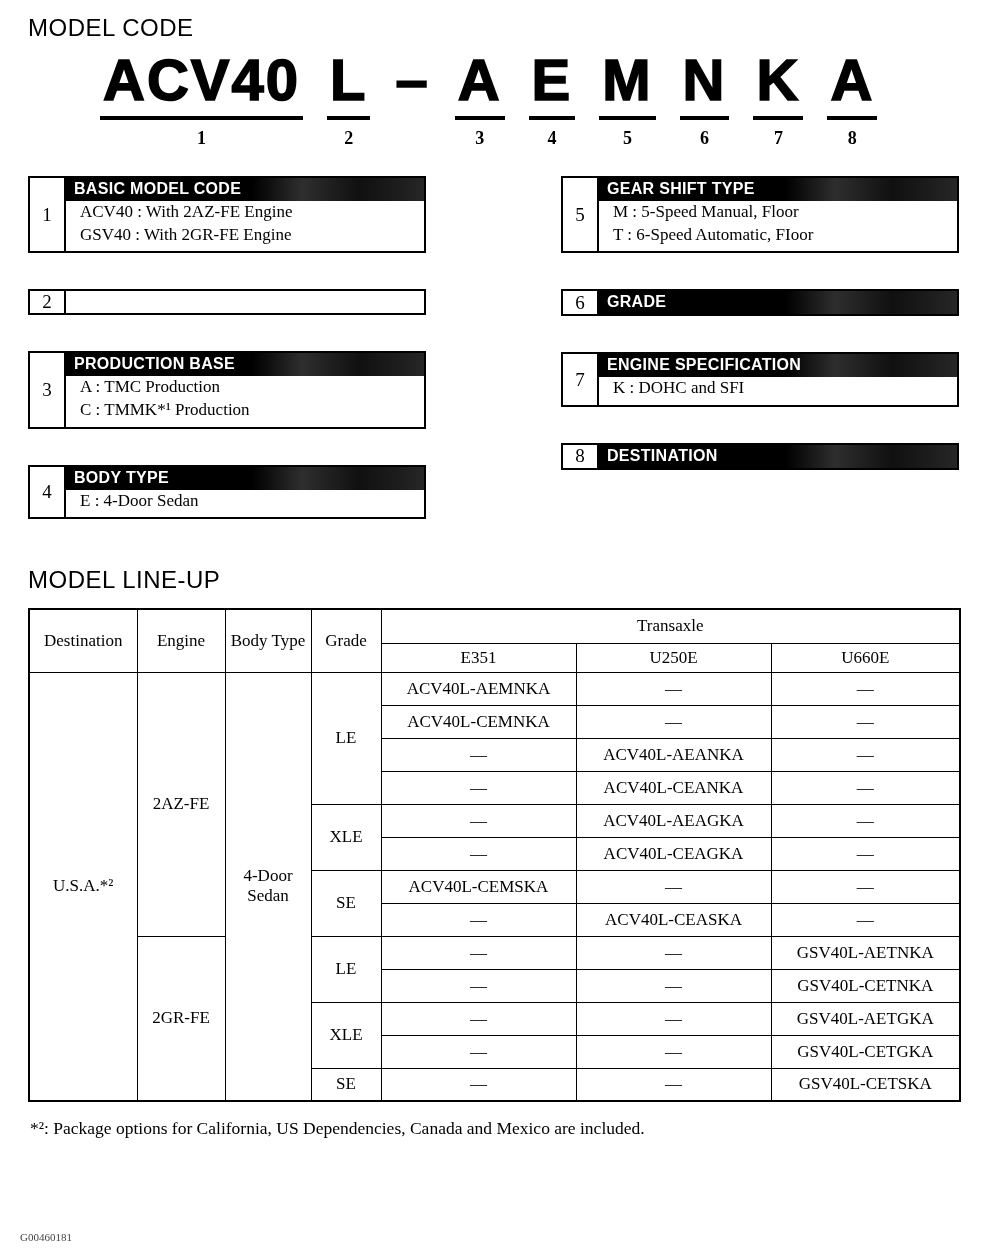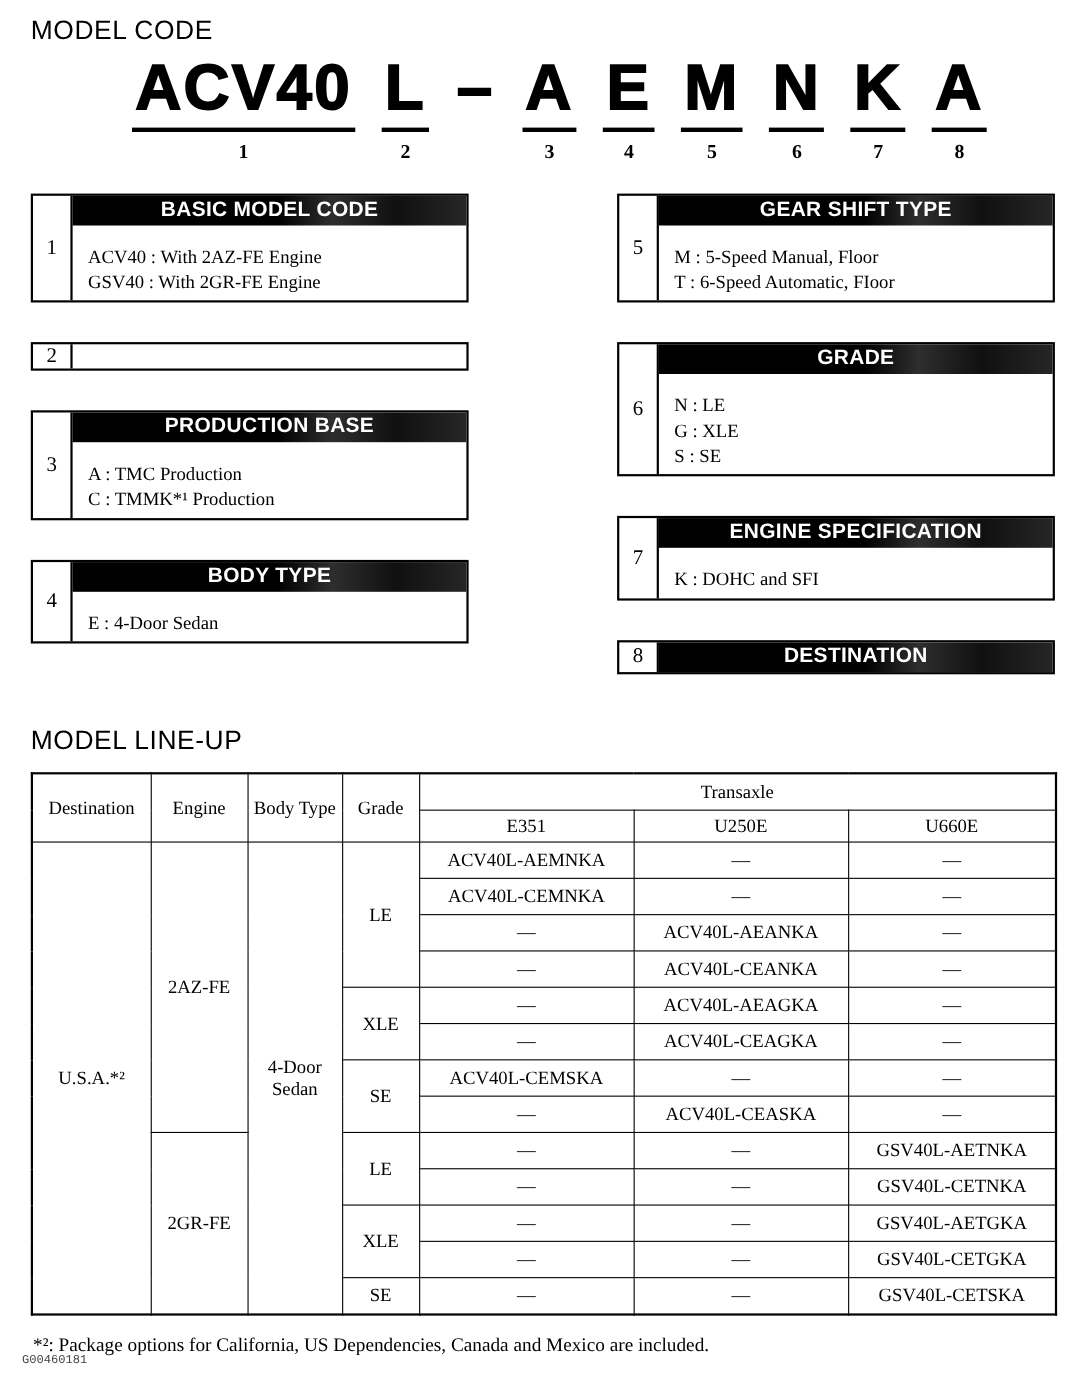--- a/index.html
+++ b/index.html
@@ -17,21 +17,20 @@
     font-family: "Liberation Sans", sans-serif;
     font-weight: normal;
     font-size: 24px;
     letter-spacing: 0.5px;
   }
 
   
   .code-row {
     display: flex;
     align-items: flex-start;
-    justify-content: center;
     margin: 8px 30px 6px 60px;
   }
   .seg { display: flex; flex-direction: column; align-items: center; margin: 0 12px; }
   .seg.dash { margin: 0 10px; }
   .seg-text {
     font-family: "Liberation Sans", sans-serif;
     font-weight: bold;
     font-size: 58px;
     line-height: 1.02;
     letter-spacing: 2px;
@@ -62,26 +61,25 @@
     display: flex; align-items: center; justify-content: center;
     font-size: 19px;
     flex: 0 0 36px;
   }
   .box-main { flex: 1 1 auto; min-width: 0; }
   .box-title {
     font-family: "Liberation Sans", sans-serif;
     font-weight: bold;
     color: #fff;
     background: linear-gradient(90deg, #000 0%, #000 52%, #2e2e2e 66%, #101010 82%, #262626 100%);
-    font-size: 19px;
+    font-size: 16px;
     letter-spacing: 0.3px;
     padding: 2px 8px 3px 8px;
-    text-align: center;
-  }
-  .box-lines { padding: 18px 10px 5px 14px; font-size: 17px; line-height: 1.33; }
+  }
+  .box-lines { padding: 0 10px 5px 14px; font-size: 17px; line-height: 1.33; }
 
   .footnote { font-size: 17.5px; margin-top: 6px; }
   .footnote-2 { margin: 16px 0 0 2px; }
 
   .lineup-title { margin-top: 11px; }
 
   
   table.lineup {
     border-collapse: collapse;
     table-layout: fixed;
@@ -97,21 +95,21 @@
     font-weight: normal;
     padding: 2px 4px;
   }
   table.lineup thead tr.top-row th { height: 34px; }
   table.lineup thead tr.sub-row th { height: 29px; }
   table.lineup tbody td { height: 33px; }
 
   .doc-number {
     position: absolute;
     left: 20px; bottom: 8px;
-    font-family: Liberation Mono, monospace;
+    font-family: Liberation Serif, serif;
     font-size: 11px;
     color: #444;
   }
 </style>
 </head>
 <body>
 
 <div class="page">
 
   <div class="page-title">MODEL CODE</div>
@@ -198,25 +196,20 @@
             <div class="box-lines">
               <div class="box-line">M : 5-Speed Manual, Floor</div>
               <div class="box-line">T : 6-Speed Automatic, FIoor</div>
             </div>
           </div>
         </div>
         <div class="code-box">
           <div class="box-num">6</div>
           <div class="box-main">
             <div class="box-title">GRADE</div>
-            <div class="box-lines">
-              <div class="box-line">N : LE</div>
-              <div class="box-line">G : XLE</div>
-              <div class="box-line">S : SE</div>
-            </div>
           </div>
         </div>
         <div class="code-box">
           <div class="box-num">7</div>
           <div class="box-main">
             <div class="box-title">ENGINE SPECIFICATION</div>
             <div class="box-lines">
               <div class="box-line">K : DOHC and SFI</div>
             </div>
           </div>

